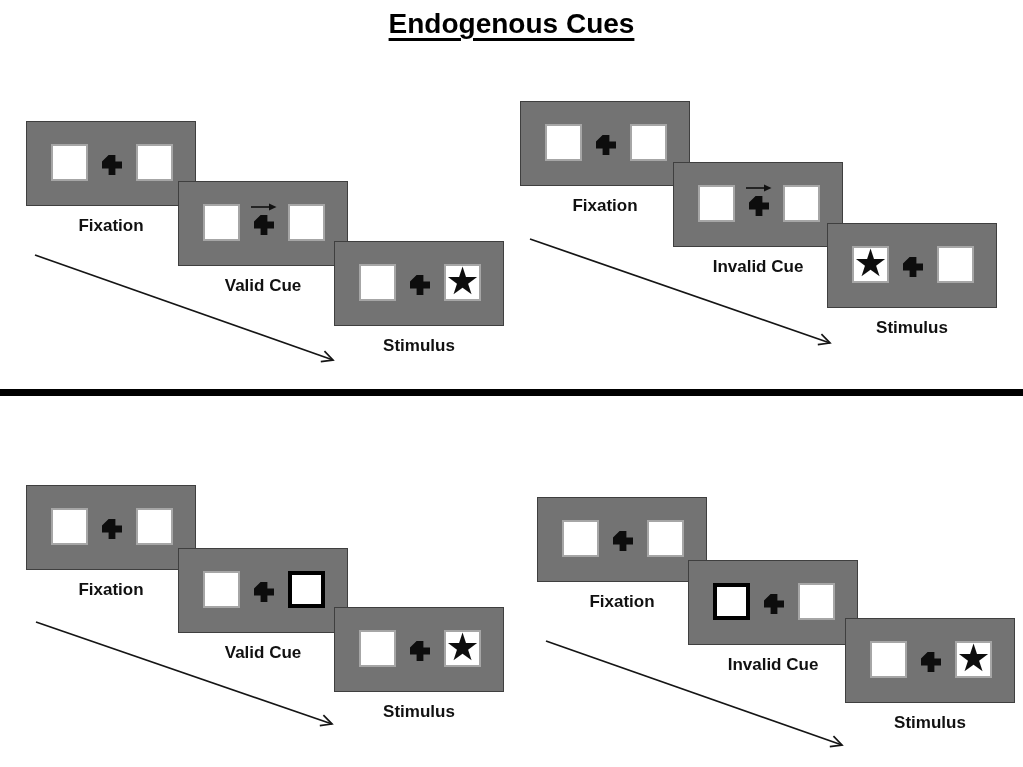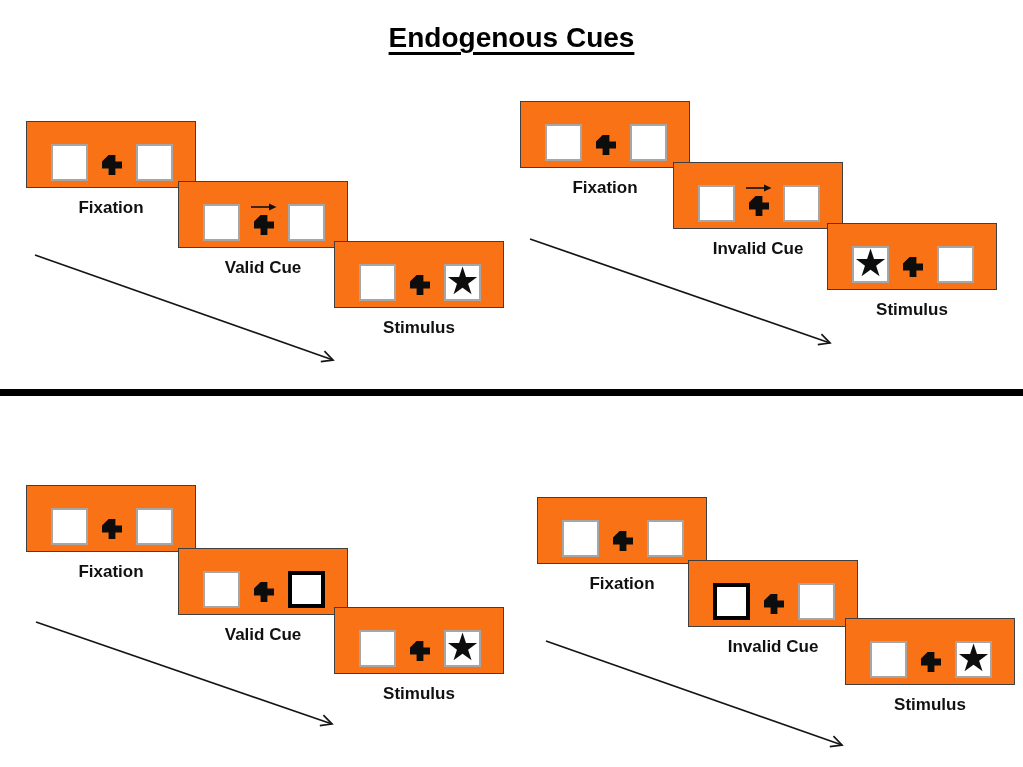--- a/index.html
+++ b/index.html
@@ -10,21 +10,21 @@
   .section-title{
     position:absolute;left:0;right:0;text-align:center;
     font-size:28px;font-weight:bold;color:#000;
     text-decoration:underline;text-decoration-thickness:3px;text-underline-offset:5px;
     letter-spacing:0px;
   }
   .divider{
     position:absolute;left:0;width:1023px;height:7px;background:#000;
   }
   .panel{
-    position:absolute;width:170px;height:67px;background:#f97316;
+    position:absolute;width:170px;height:85px;background:#737373;
     border:1.5px solid #3f3f3f;box-sizing:border-box;
   }
   .box{
     position:absolute;top:22px;width:37px;height:37px;background:#fff;
     border:2px solid #a6a6a6;box-sizing:border-box;
     display:flex;align-items:center;justify-content:center;
   }
   .box-left{left:24px;}
   .box-right{left:109px;}
   .box.thick{border:4px solid #000;}
@@ -40,21 +40,21 @@
     color:#0d0d0d;margin-top:-3px;
   }
   .overlay{position:absolute;left:0;top:0;pointer-events:none;}
   .overlay line{stroke:#151515;stroke-width:1.7px;}
 </style>
 </head>
 <body>
 
 <div class="canvas">
 
-  <div class="section-title" style="top:22px">Endogenous Cues</div>
+  <div class="section-title" style="top:8px">Endogenous Cues</div>
 
   <div class="divider" style="top:389px"></div>
 
   <section>
     <div class="panel" style="left:26px;top:121px">
       <div class="box box-left"></div>
       <svg class="plus" viewBox="0 0 20 20">
           <path d="M6.6 0 H13.4 V6.6 H20 V13.4 H13.4 V20 H6.6 V13.4 H0 V6.6 Z"></path>
         </svg>
       <div class="box box-right"></div>

